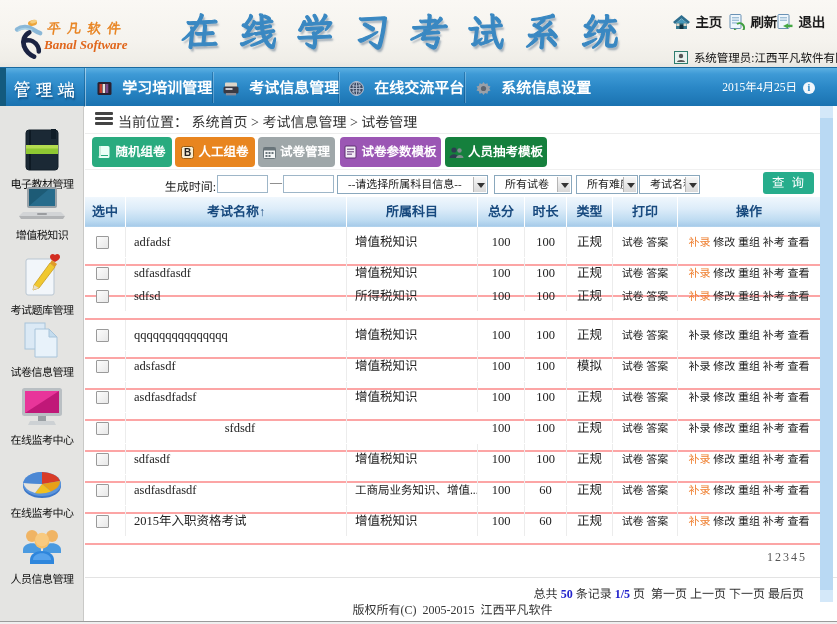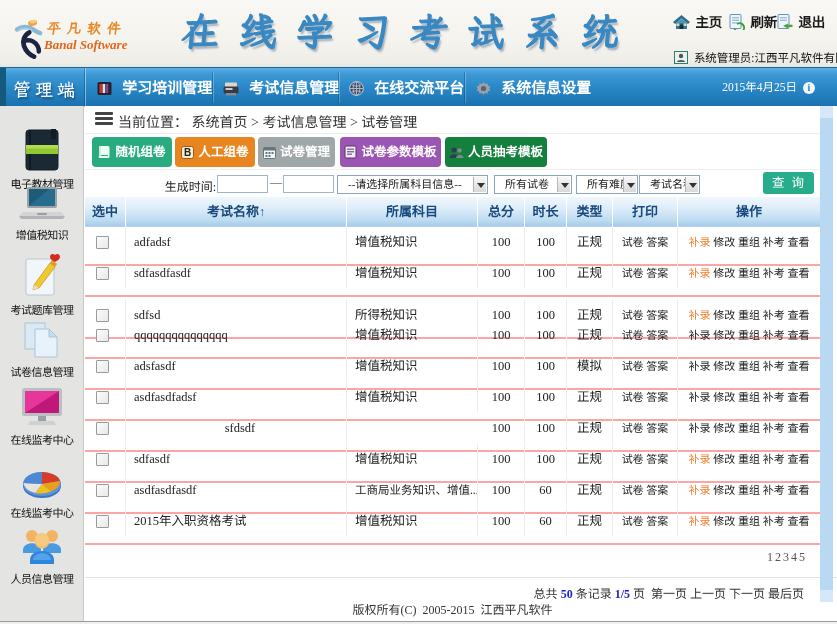--- a/index.html
+++ b/index.html
@@ -325,21 +325,21 @@
           <span class="ck"></span>
         </div>
 <div class="td" style="left:41px;width:221px;padding-left:8px;">sdfasdfasdf</div>
 <div class="td" style="left:262px;width:131px;padding-left:8px;">增值税知识</div>
 <div class="td cc" style="left:393px;width:47px;">100</div>
 <div class="td cc" style="left:440px;width:42px;">100</div>
 <div class="td cc" style="left:482px;width:46px;">正规</div>
 <div class="td cc f11" style="left:528px;width:65px;">试卷 答案</div>
 <div class="td cc f11" style="left:593px;width:142px;border-right:none;"><span class="oprange">补录</span> 修改 重组 补考 查看</div>
 </div>
-<div class="tr" style="top:194px;padding-left:44px;">
+<div class="tr" style="top:175px;padding-left:44px;">
 <div class="td" style="left:0;width:41px;">
           <span class="ck"></span>
         </div>
 <div class="td" style="left:41px;width:221px;padding-left:8px;">sdfsd</div>
 <div class="td" style="left:262px;width:131px;padding-left:8px;">所得税知识</div>
 <div class="td cc" style="left:393px;width:47px;">100</div>
 <div class="td cc" style="left:440px;width:42px;">100</div>
 <div class="td cc" style="left:482px;width:46px;">正规</div>
 <div class="td cc f11" style="left:528px;width:65px;">试卷 答案</div>
 <div class="td cc f11" style="left:593px;width:142px;border-right:none;"><span class="oprange">补录</span> 修改 重组 补考 查看</div>

